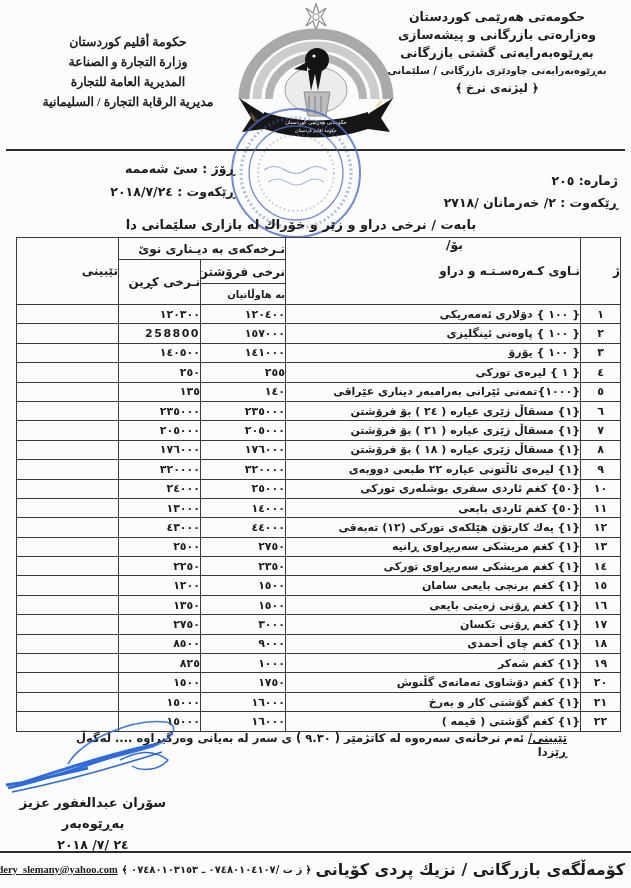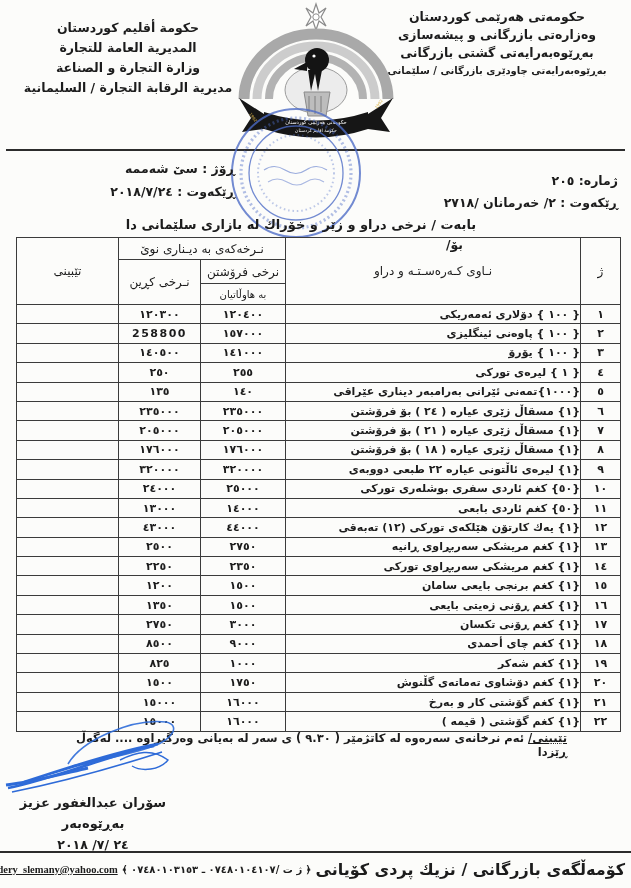--- a/index.html
+++ b/index.html
@@ -7,46 +7,46 @@
     width:631px;height:888px;position:relative;overflow:hidden;
     background:#fcfcfa;color:#1c1c1c;
     font-family:"DejaVu Sans", sans-serif;
   }
   .abs{position:absolute;}
   
   .hdr-right{top:8px;right:12px;width:244px;text-align:center;direction:rtl;
     font-weight:bold;font-size:12.5px;line-height:18px;}
   .hdr-right .l4{font-size:10px;line-height:17px;}
   .hdr-right .l5{font-size:11.5px;line-height:19px;letter-spacing:2px;}
-  .hdr-left{top:18px;left:20px;width:216px;text-align:center;direction:rtl;
-    font-weight:bold;font-size:12.5px;line-height:20px;}
+  .hdr-left{top:32px;left:20px;width:216px;text-align:center;direction:rtl;
+    font-weight:bold;font-size:12.5px;line-height:20px;font-family:Liberation Serif, serif;}
   .emblem-box{top:2px;left:236px;width:160px;height:152px;}
   .stamp-box{top:98px;left:226px;width:144px;height:150px;opacity:.78;}
   .rule-top{top:149px;left:6px;width:619px;height:2px;background:#2c2c2c;}
   
   .meta-right{top:170px;right:13px;width:250px;direction:rtl;text-align:right;
     font-weight:bold;font-size:12.5px;line-height:22px;}
   .meta-left{top:157px;left:55px;width:180px;direction:rtl;text-align:right;
     font-weight:bold;font-size:12.5px;line-height:23px;}
   .to-line{top:200px;right:168px;direction:rtl;font-weight:bold;font-size:12.5px;margin-top:37px;}
   .subject{top:217px;left:80px;width:442px;text-align:center;direction:rtl;
     font-weight:bold;font-size:13px;}
   
   table.price{position:absolute;top:237px;left:16px;width:604px;border-collapse:collapse;
     direction:rtl;table-layout:fixed;font-weight:bold;}
   table.price th,table.price td{border:1px solid #3b3b3b;padding:0;overflow:hidden;
     white-space:nowrap;}
-  table.price th{font-size:12px;font-weight:normal;}
+  table.price th{font-size:12px;font-weight:bold;text-align:right;}
   col.w-no{width:40px;} col.w-name{width:295px;} col.w-sell{width:85px;}
   col.w-buy{width:82px;} col.w-note{width:102px;}
   tr.h1 th{height:21px;} tr.h2 th{height:23px;} tr.h3 th{height:20px;font-size:10px;}
   table.price tbody td{height:18.4px;font-size:11px;}
   td.c-no{text-align:center;font-size:10.5px;}
   td.c-name{text-align:right;padding:0 6px;}
-  td.c-sell,td.c-buy{text-align:center;font-size:10.5px;letter-spacing:1.5px;}
+  td.c-sell,td.c-buy{text-align:right;font-size:10.5px;letter-spacing:1.5px;}
   
   .footnote{top:731px;right:64px;width:505px;direction:rtl;text-align:right;
     font-weight:bold;font-size:11.5px;}
   .footnote .lbl{text-decoration:underline;}
   .swirl-box{top:712px;left:62px;width:120px;height:60px;}
   .sig-box{top:738px;left:2px;width:172px;height:62px;}
   .sig-text{top:792px;left:14px;width:158px;text-align:center;direction:rtl;
     font-weight:bold;font-size:13px;line-height:21px;}
   .sig-text .date{font-size:12.5px;letter-spacing:1px;}
   .rule-bottom{top:851px;left:0;width:631px;height:2px;background:#2c2c2c;}
@@ -58,26 +58,27 @@
   .footer .email{ text-decoration:underline;}
 </style>
 </head>
 <body>
 
 <div class="abs hdr-right">
   <div>حكومەتی هەرێمی كوردستان</div>
   <div>وەزارەتی بازرگانی و پیشەسازی</div>
   <div>بەڕێوەبەرایەتی گشتی بازرگانی</div>
   <div class="l4">بەڕێوەبەرایەتی چاودێری بازرگانی / سلێمانی</div>
+  <div class="l5">﴿ لیژنەی نرخ ﴾</div>
 </div>
 
 <div class="abs hdr-left">
   <div>حكومة أقليم كوردستان</div>
+  <div>وزارة التجارة و الصناعة</div>
   <div>المديرية العامة للتجارة</div>
-  <div>وزارة التجارة و الصناعة</div>
   <div>مديرية الرقابة التجارة / السليمانية</div>
 </div>
 
 <div class="abs emblem-box">
   <svg width="160" height="152" viewBox="0 0 160 152">
 
     <g transform="translate(80,15)">
       <path d="M0,-13 L3,-4 L10,-9 L5,0 L10,9 L3,4 L0,13 L-3,4 L-10,9 L-5,0 L-10,-9 L-3,-4 Z" fill="#ffffff" stroke="#8a8a8a" stroke-width="1.2"></path>
       <circle r="3.2" fill="#fff" stroke="#8a8a8a" stroke-width="1"></circle>
     </g>

